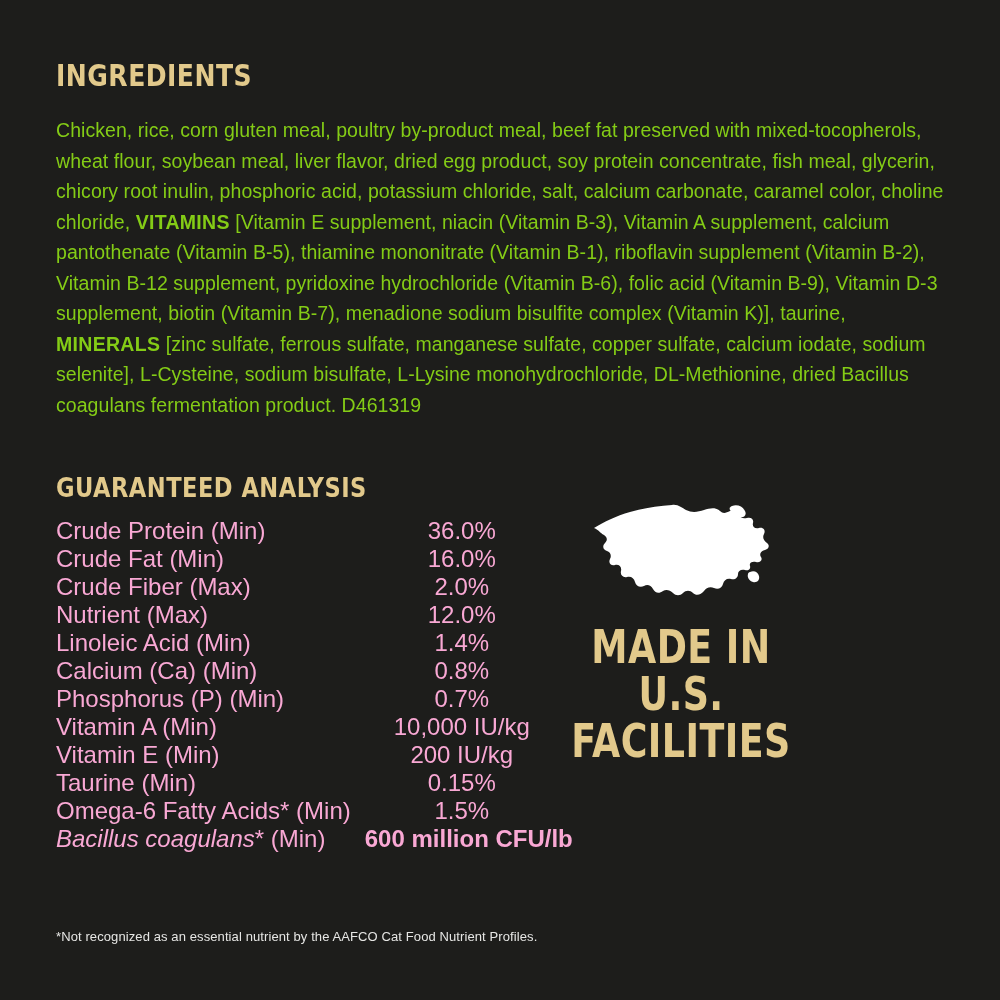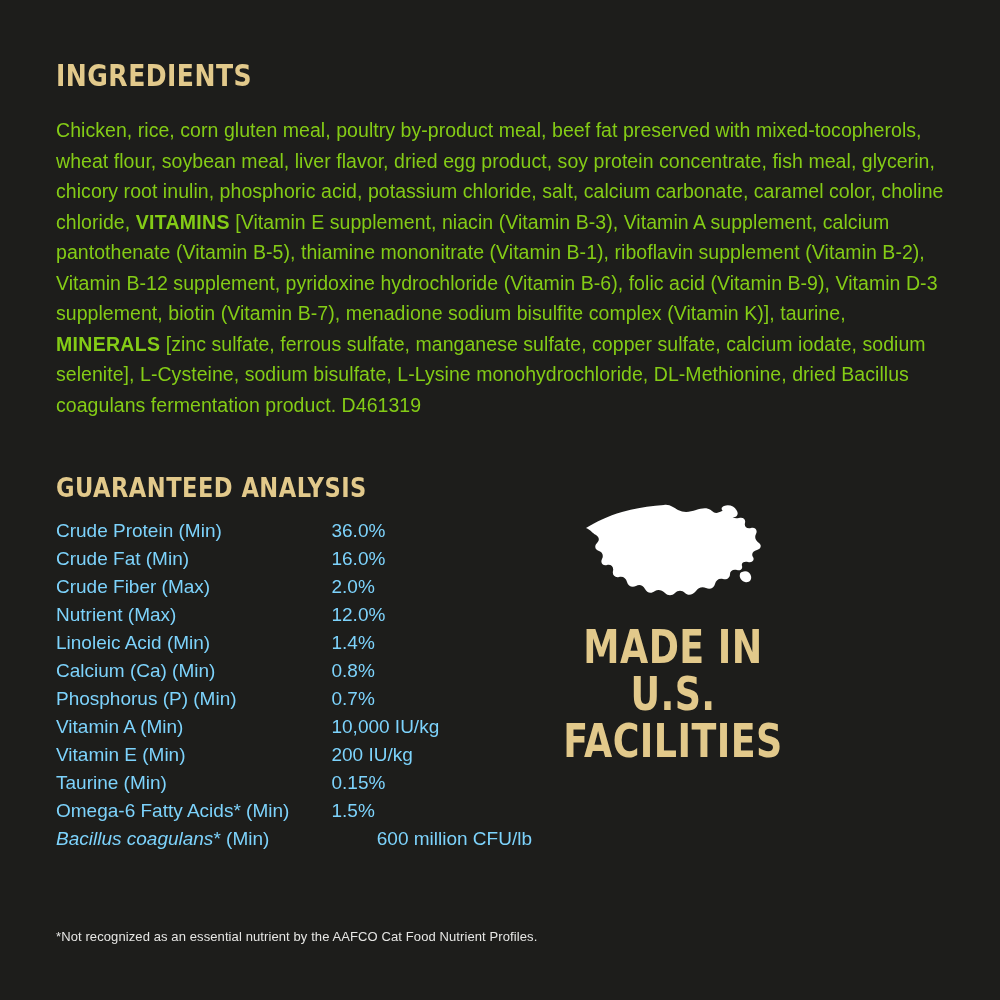--- a/index.html
+++ b/index.html
@@ -53,44 +53,45 @@
   }
   .ga-wrap {
     display: flex;
     align-items: flex-start;
   }
   .ga-table {
     width: 480px;
     border-collapse: collapse;
   }
   .ga-table td {
-    font-size: 19px;
+    font-size: 24px;
     line-height: 28px;
     padding: 0;
-    color: #7dd3fc;
+    color: #f9a8d4;
     white-space: nowrap;
   }
   .ga-table td.val {
-    text-align: left;
+    text-align: center;
     padding-right: 4px;
   }
   .ga-table tr.italic td.name {
     font-style: italic;
     margin-top: 8px;
   }
   .ga-table tr.italic td.name .nonital {
     font-style: normal;
   }
   .ga-table tr.italic td.val {
     text-align: right;
     padding-left: 14px;
+    font-weight: bold;
   }
   .usa-block {
     position: absolute;
-    right: 86px;
+    right: 78px;
     top: 500px;
     width: 270px;
     text-align: center;
   }
   .usa-map {
     display: block;
     margin: 0 auto 14px auto;
   }
   .usa-text {
     color: #e2c98b;

